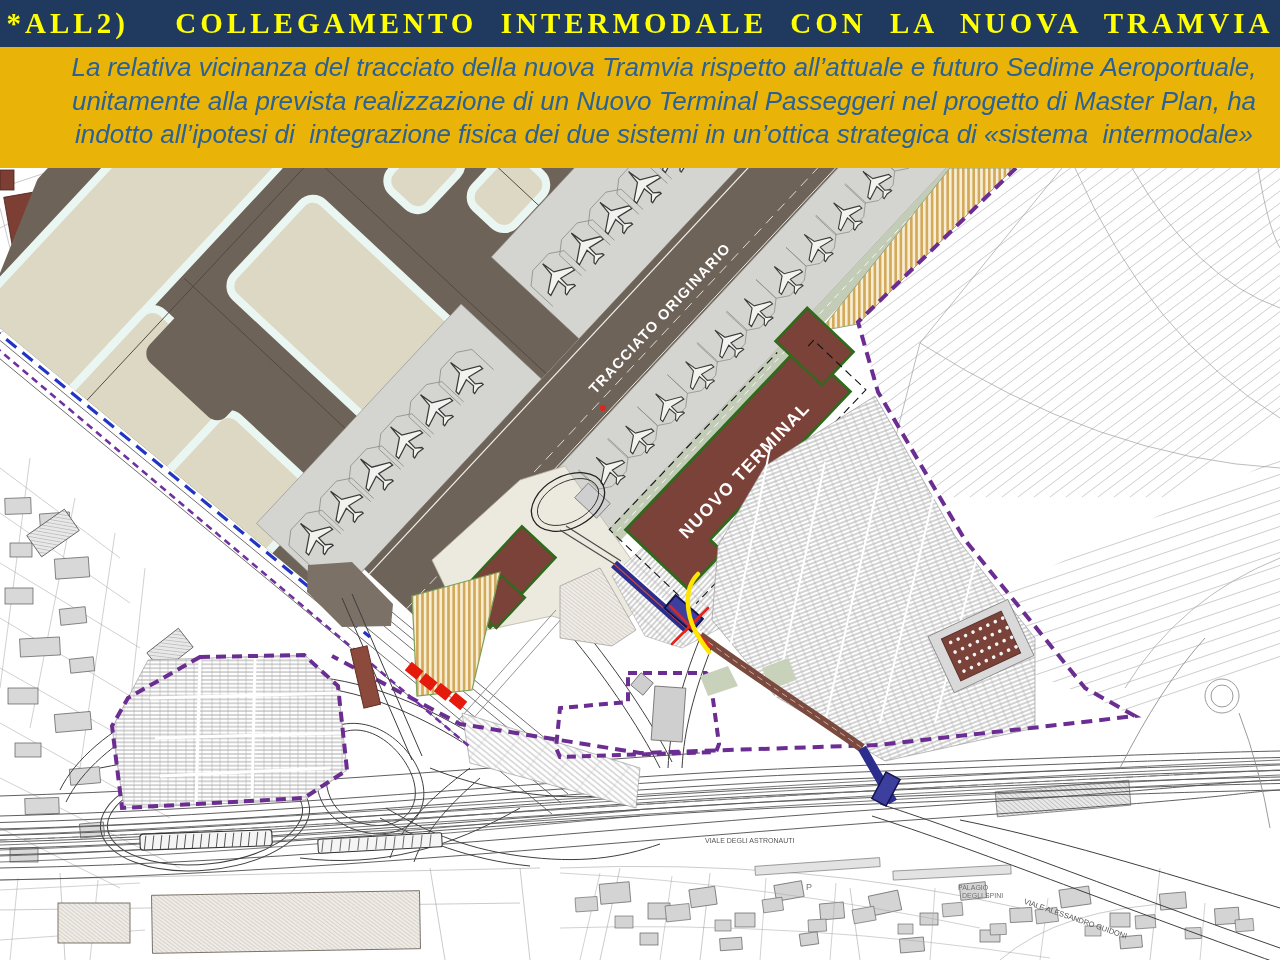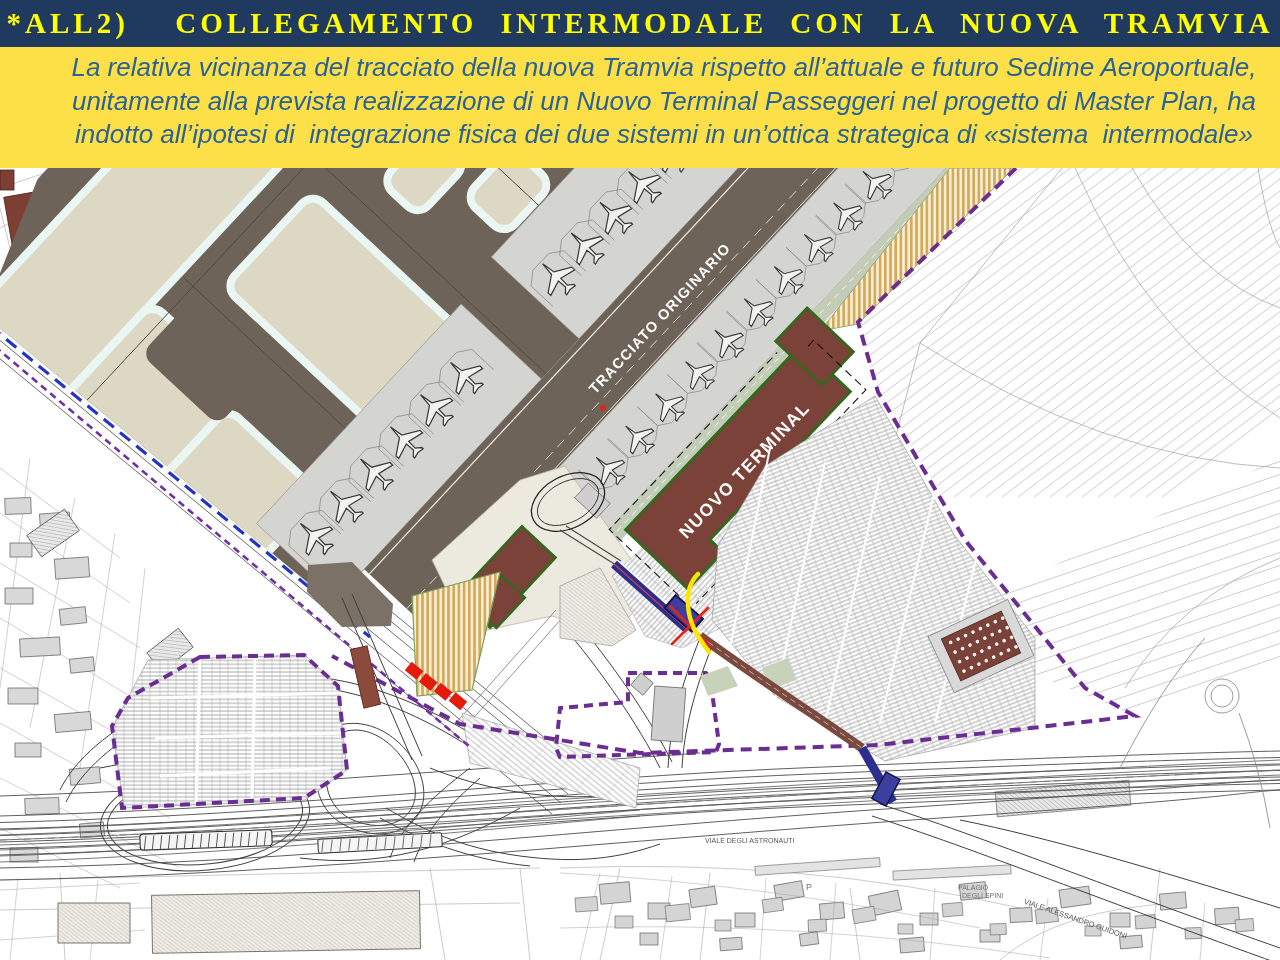--- a/index.html
+++ b/index.html
@@ -1,15 +1,15 @@
 <!DOCTYPE html>
 <html><head><meta charset="utf-8">
 <style>
 html,body { margin:0; padding:0; }
-#page { position:relative; width:1280px; height:960px; background:#fde047; overflow:hidden; font-family:"Liberation Sans", sans-serif; }
+#page { position:relative; width:1280px; height:960px; background:#eab308; overflow:hidden; font-family:"Liberation Sans", sans-serif; }
 #hdr { position:absolute; left:0; top:0; width:1280px; height:47px; background:#203a5f; }
 #hdr span { display:block; text-align:center; font-family:"Liberation Serif", serif; font-weight:bold; font-size:29px; line-height:46px; color:#ffff00; letter-spacing:4px; word-spacing:12px; }
 #sub { position:absolute; left:0; top:51px; width:1280px; text-align:center; font-style:italic; font-size:26px; line-height:33.5px; color:#2a6196;margin-left:24px; }
 #map { position:absolute; left:0; top:168px; }
 </style></head>
 <body>
 <div id="page">
 
 <div id="hdr">
       <span>*ALL2)&nbsp; COLLEGAMENTO INTERMODALE CON LA NUOVA TRAMVIA</span>

